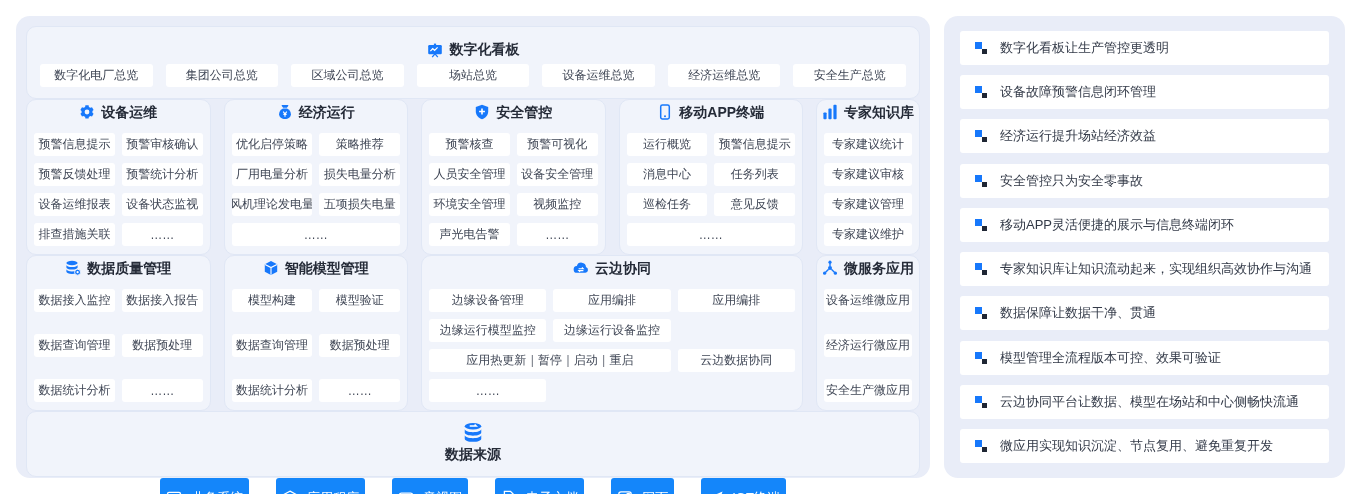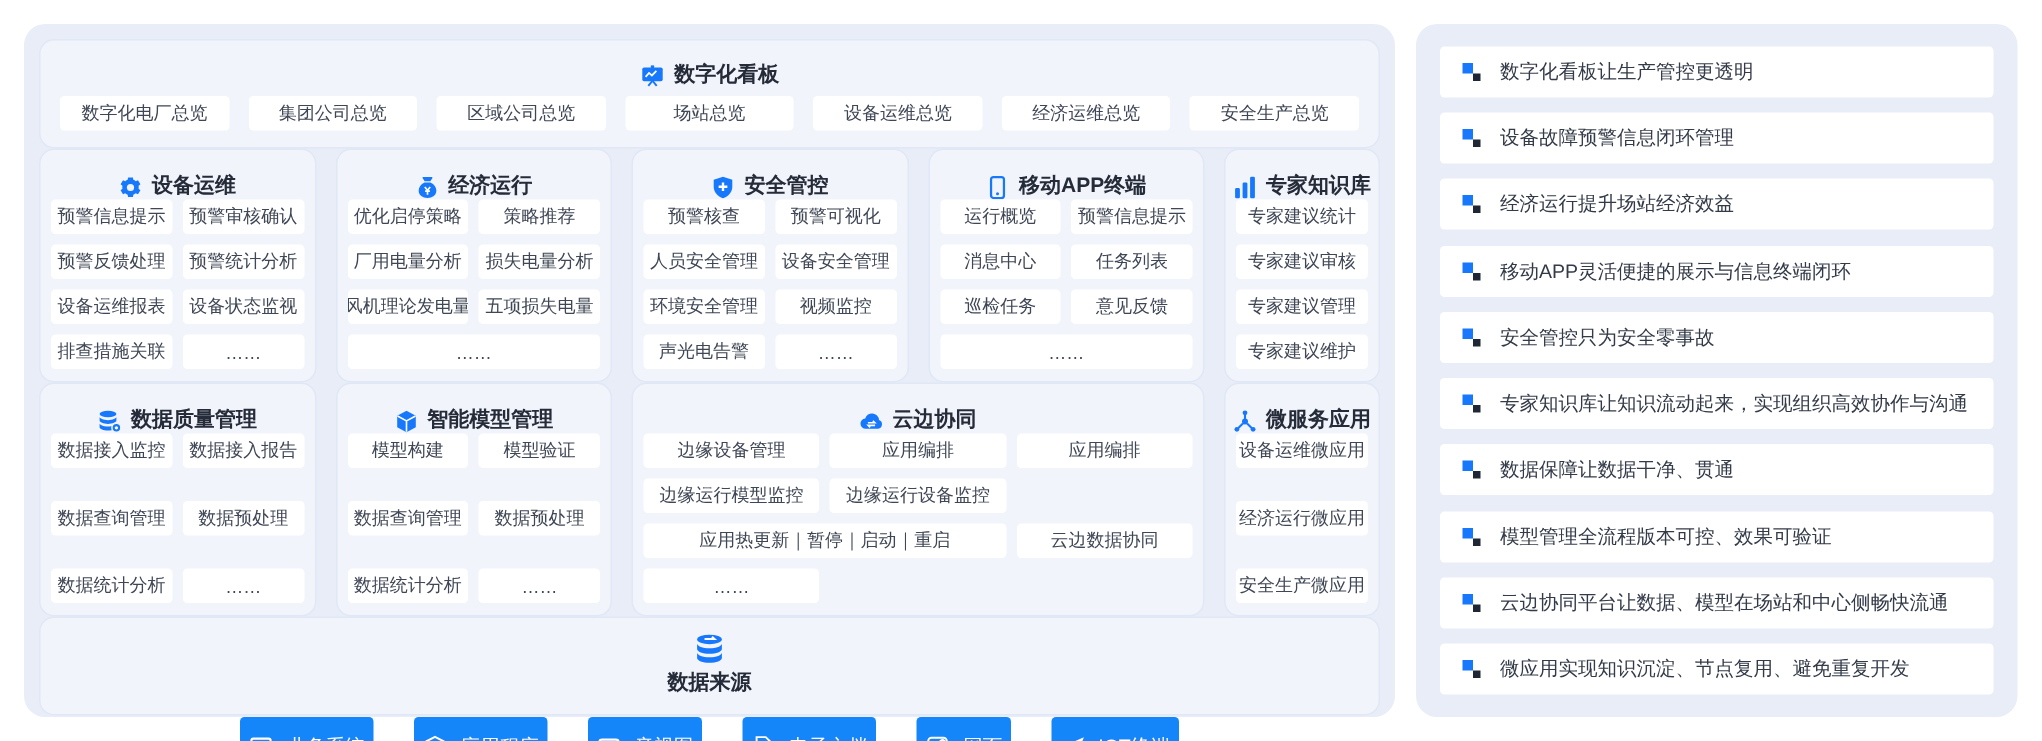--- a/index.html
+++ b/index.html
@@ -19,21 +19,21 @@
   
   .dash { padding:8px 13px 11px; }
   .dash-title { display:flex; align-items:flex-end; justify-content:center; gap:7px;
     font-size:14px; font-weight:700; color:#252b38; height:24px; }
   .dash-grid { display:flex; gap:13px; margin-top:5px; }
   .dash-grid .chip { flex:1; }
 
   
   .row-grid { display:grid; grid-template-columns:repeat(4,1fr) 104px; gap:13px; }
   .sec { padding:4px 7px 8px; display:flex; flex-direction:column; }
-  .sec-title { display:flex; align-items:flex-end; justify-content:center; gap:6px;
+  .sec-title { display:flex; align-items:flex-start; justify-content:center; gap:6px;
     font-size:14px; font-weight:700; color:#252b38; height:29px; flex:none; white-space:nowrap; }
   .btn-grid { display:grid; gap:7px; align-content:space-between; flex:1; }
   .cols-1 { grid-template-columns:1fr; }
   .cols-2 { grid-template-columns:1fr 1fr; }
   .cols-3 { grid-template-columns:1fr 1fr 1fr; }
   .chip { background:#fff; border:none; border-radius:3px; height:23px;
     font-size:12px; color:#3f4655; display:flex; align-items:center; justify-content:center;
     white-space:nowrap; padding:0 2px; font-family:inherit; cursor:pointer; overflow:hidden; }
 
   
@@ -375,34 +375,34 @@
             <i class="sq1"></i>
             <i class="sq2"></i>
           </span>
         <span class="benefit-text">经济运行提升场站经济效益</span>
       </div>
         <div class="benefit-row">
         <span class="sq-icon">
             <i class="sq1"></i>
             <i class="sq2"></i>
           </span>
+        <span class="benefit-text">安全管控只为安全零事故</span>
+      </div>
+        <div class="benefit-row">
+        <span class="sq-icon">
+            <i class="sq1"></i>
+            <i class="sq2"></i>
+          </span>
         <span class="benefit-text">移动APP灵活便捷的展示与信息终端闭环</span>
       </div>
         <div class="benefit-row">
         <span class="sq-icon">
             <i class="sq1"></i>
             <i class="sq2"></i>
           </span>
-        <span class="benefit-text">安全管控只为安全零事故</span>
-      </div>
-        <div class="benefit-row">
-        <span class="sq-icon">
-            <i class="sq1"></i>
-            <i class="sq2"></i>
-          </span>
         <span class="benefit-text">专家知识库让知识流动起来，实现组织高效协作与沟通</span>
       </div>
         <div class="benefit-row">
         <span class="sq-icon">
             <i class="sq1"></i>
             <i class="sq2"></i>
           </span>
         <span class="benefit-text">数据保障让数据干净、贯通</span>
       </div>
         <div class="benefit-row">

